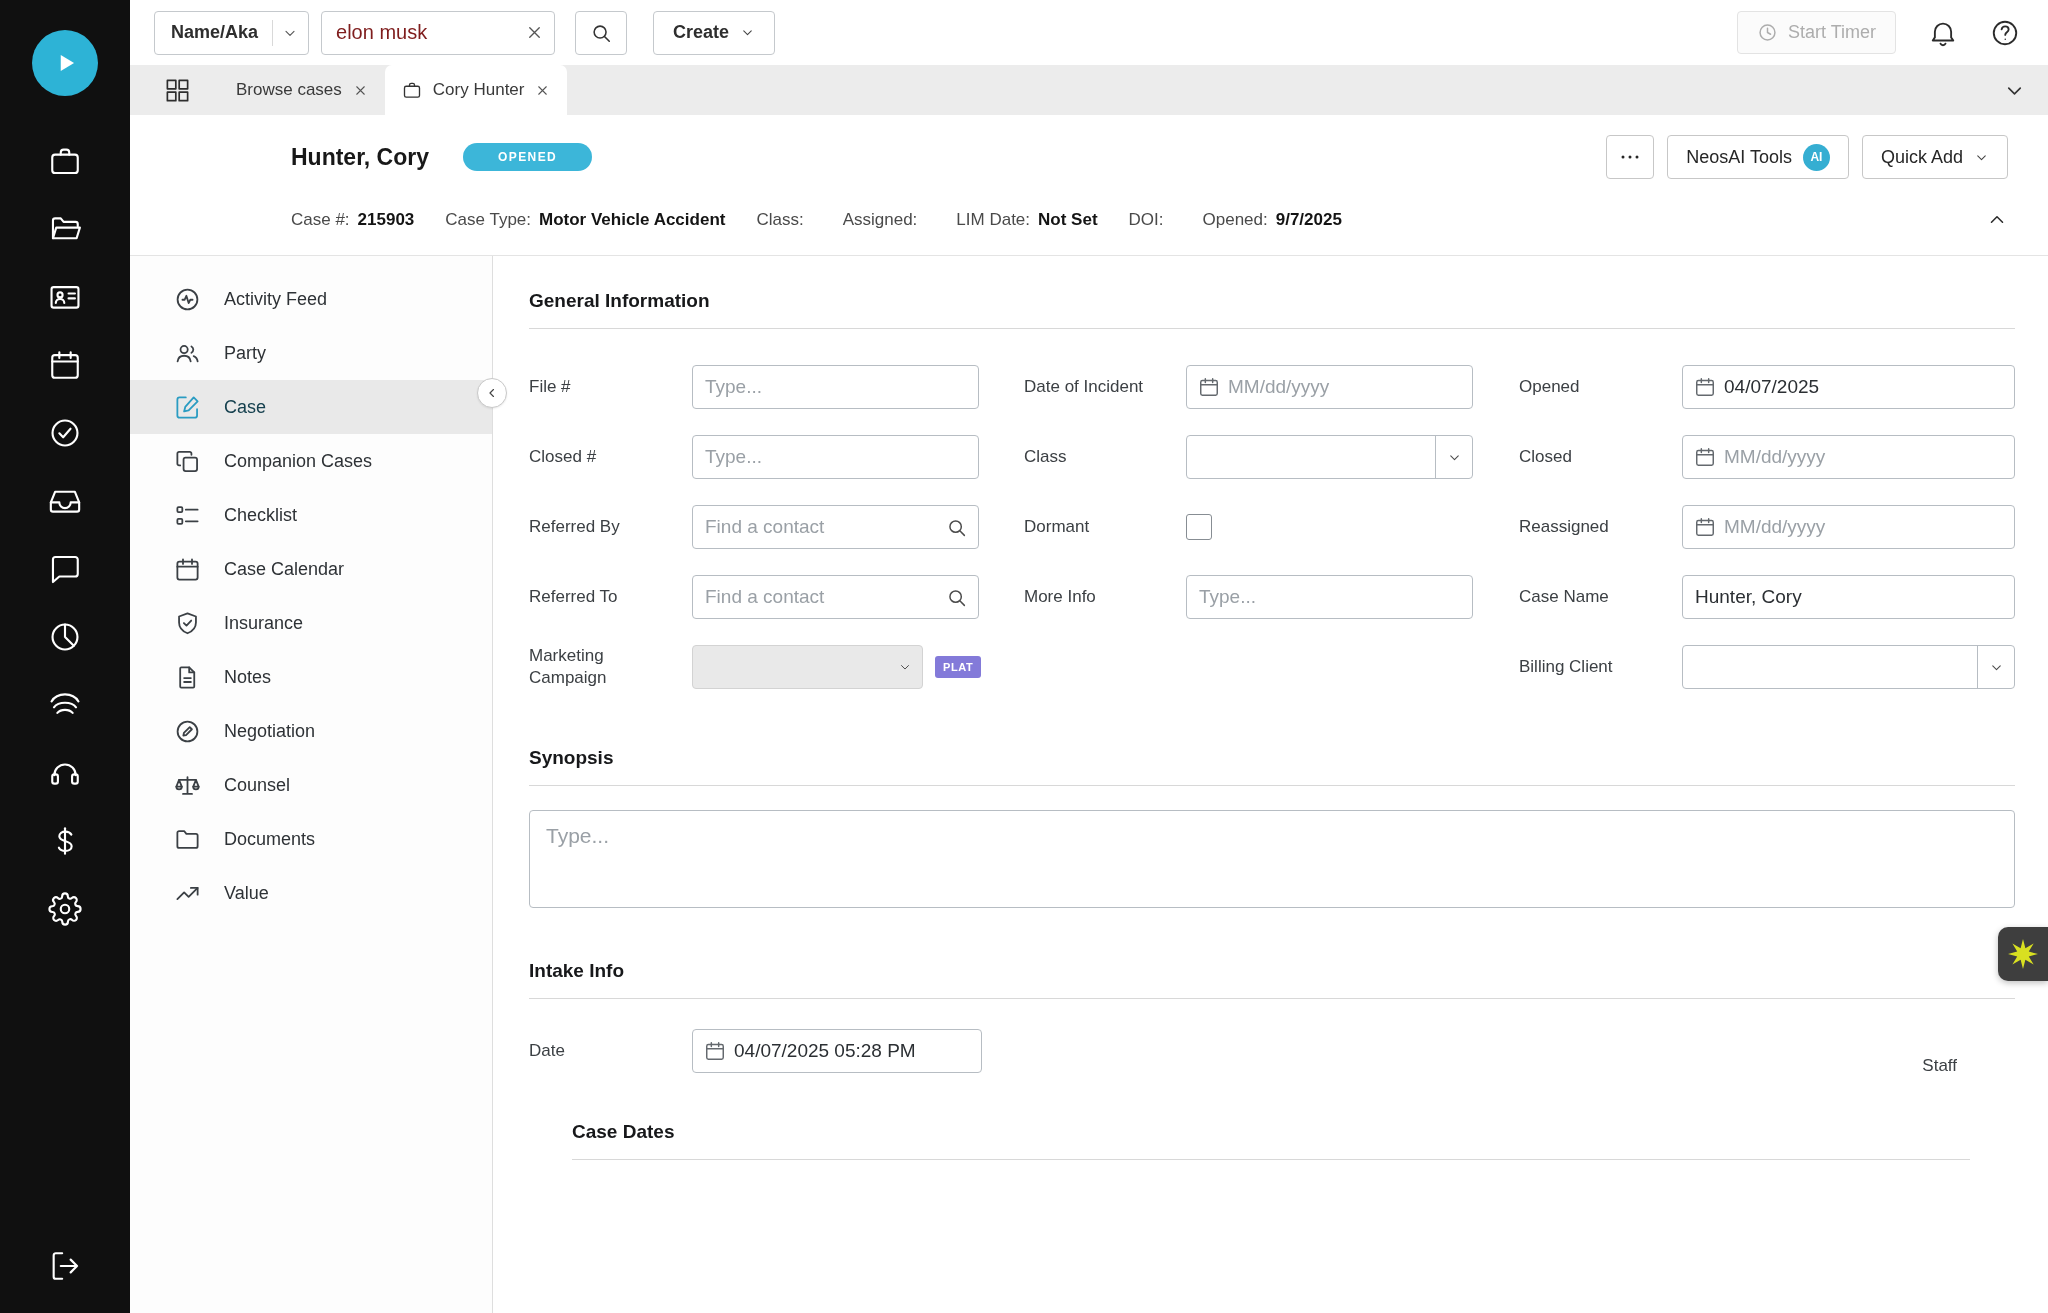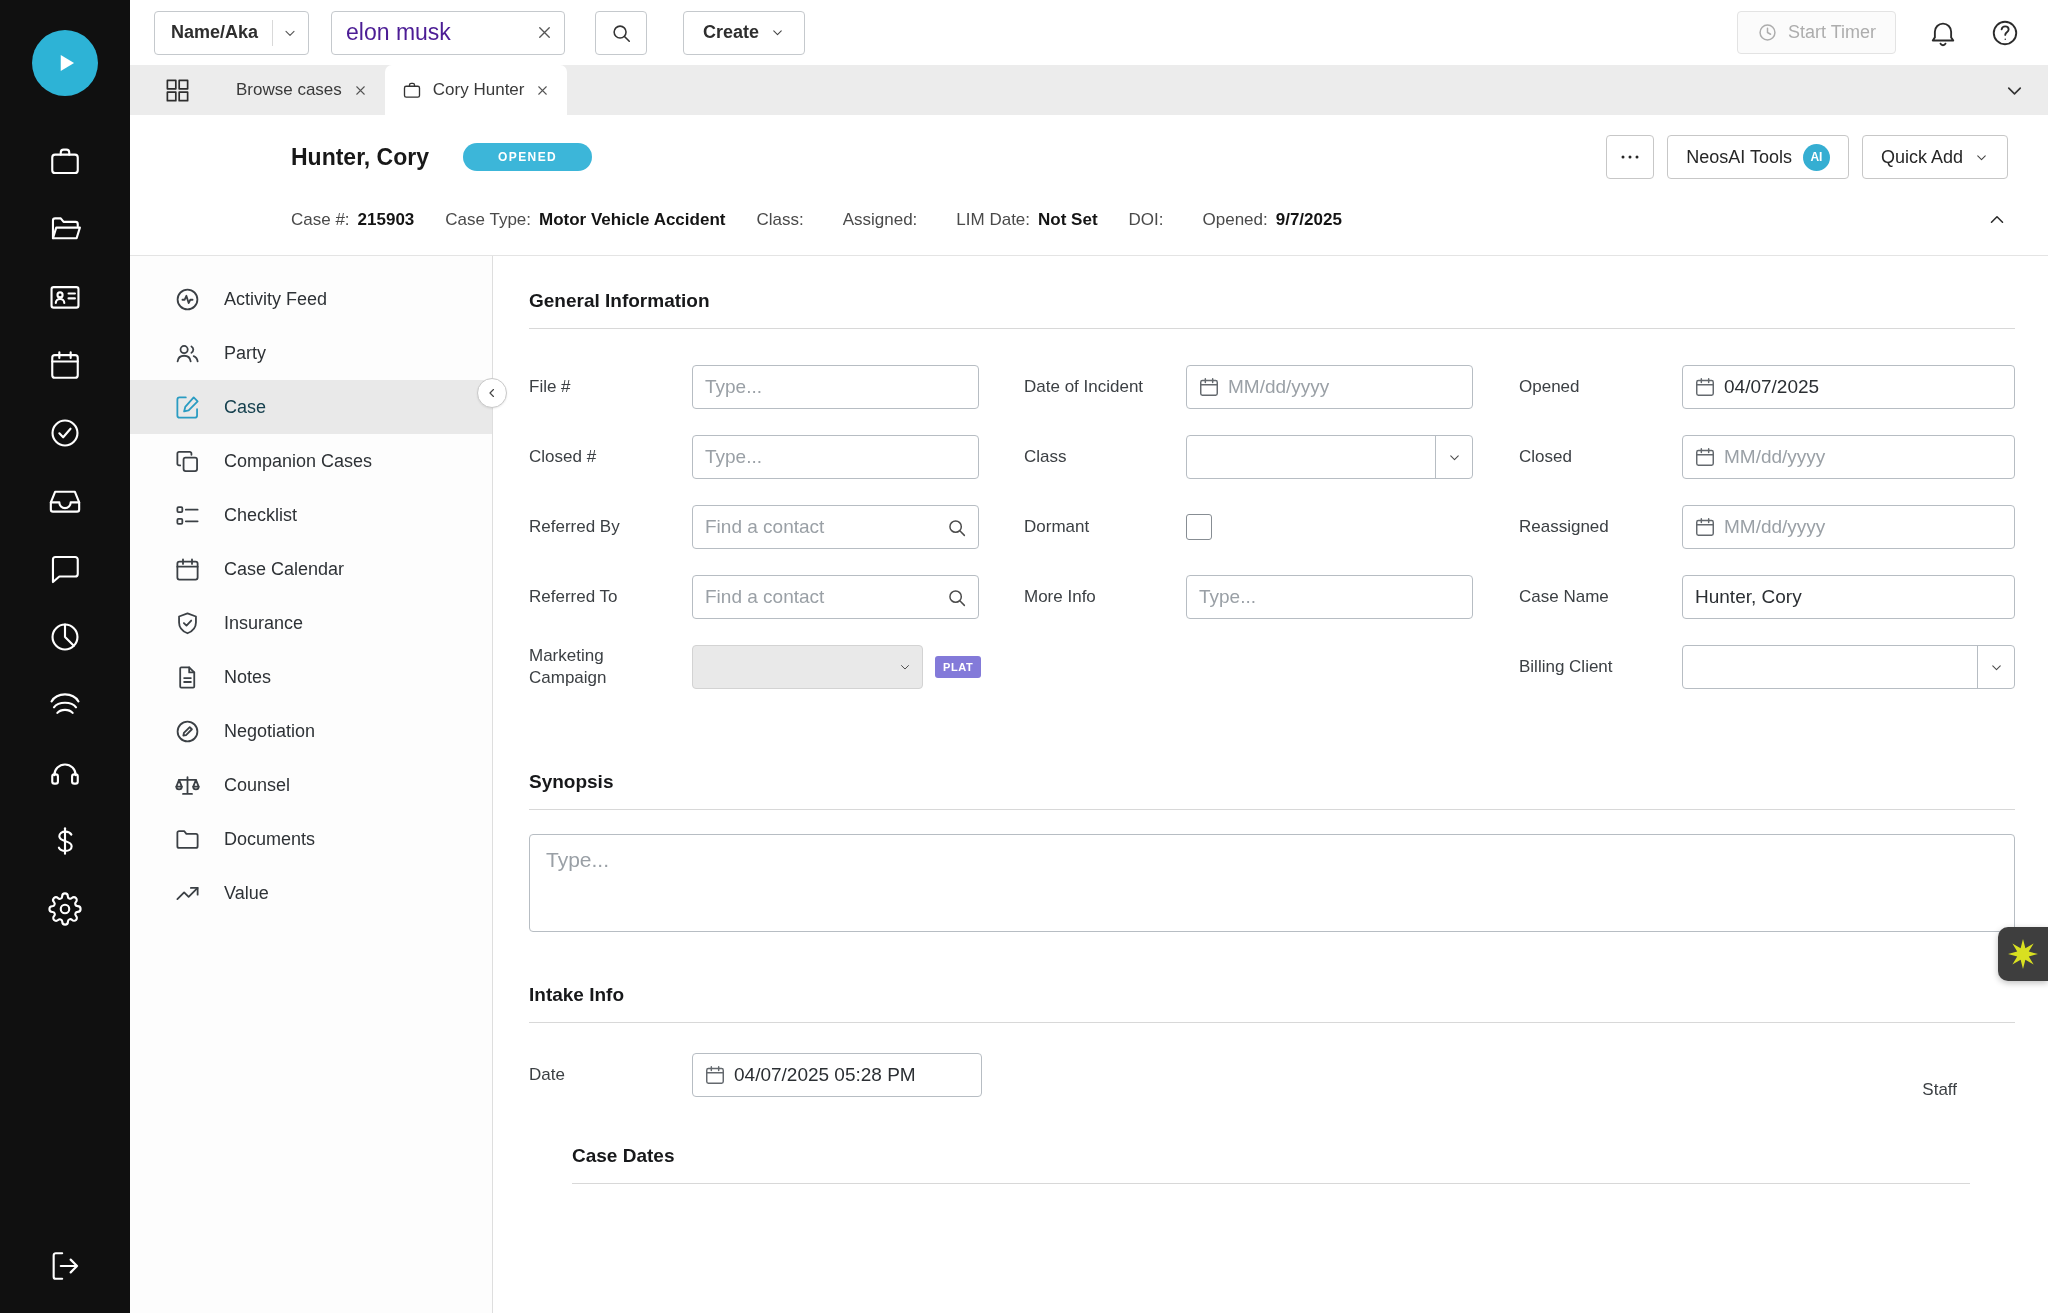--- a/index.html
+++ b/index.html
@@ -15,26 +15,26 @@
   .rail { width:130px; flex-shrink:0; background:#101010; display:flex; flex-direction:column; align-items:center; padding:30px 0 30px; }
   .rail .logo { width:66px; height:66px; border-radius:50%; background:#2db3d6; display:flex; align-items:center; justify-content:center; margin-bottom:48px; cursor:pointer; }
   .rail .logo svg { width:34px; height:34px; color:#fff; }
   .rail-nav { display:flex; flex-direction:column; gap:34px; align-items:center; }
   .rail-btn { color:#fff; cursor:pointer; }
   .rail-btn svg { width:34px; height:34px; stroke-width:1.5; }
   .rail-logout { margin-top:auto; }
 
   
   .main-col { flex:1; display:flex; flex-direction:column; min-width:0; }
-  .topbar { height:65px; background:#fff; display:flex; align-items:center; padding:0 28px 0 24px; flex-shrink:0;gap:10px; }
+  .topbar { height:65px; background:#fff; display:flex; align-items:center; padding:0 28px 0 24px; flex-shrink:0; }
   .search-cat { height:44px; border:1px solid #c5c9cd; border-radius:4px; display:flex; align-items:center; padding:0 10px 0 16px; font-size:18px; font-weight:700; color:#2e2e2e; cursor:pointer; background:#fff; }
   .search-cat .vline { width:1px; height:26px; background:#d9d9d9; margin:0 9px 0 14px; }
   .search-cat svg { width:16px; height:16px; color:#555; }
   .search-box { width:234px; height:44px; border:1px solid #c5c9cd; border-radius:4px; margin-left:12px; display:flex; align-items:center; padding:0 10px 0 14px; background:#fff; }
-  .search-box input { border:none; outline:none; flex:1; min-width:0; font-size:23px; color:#4c1d95; font-family:inherit; background:transparent; }
+  .search-box input { border:none; outline:none; flex:1; min-width:0; font-size:20px; color:#7f1d1d; font-family:inherit; background:transparent; }
   .search-box .clear { color:#555; cursor:pointer; }
   .search-box .clear svg { width:19px; height:19px; }
   .search-btn { width:52px; height:44px; border:1px solid #c5c9cd; border-radius:4px; margin-left:20px; background:#fff; display:flex; align-items:center; justify-content:center; color:#333; cursor:pointer; }
   .search-btn svg { width:22px; height:22px; }
   .create-btn { height:44px; border:1px solid #c5c9cd; border-radius:4px; margin-left:26px; padding:0 19px; display:flex; align-items:center; gap:11px; font-size:18px; font-weight:700; color:#2e2e2e; background:#fff; cursor:pointer; }
   .create-btn svg { width:15px; height:15px; color:#444; }
   .topbar-right { margin-left:auto; display:flex; align-items:center; gap:32px; }
   .start-timer { height:43px; border:1px solid #e3e3e3; border-radius:4px; background:#fbfbfb; color:#adadad; font-size:18px; display:flex; align-items:center; gap:10px; padding:0 19px; cursor:default; }
   .start-timer svg { width:21px; height:21px; }
   .icon-btn { color:#2b2b2b; cursor:pointer; }
@@ -107,21 +107,21 @@
   .iwrap .dd svg { width:15px; height:15px; }
   .iwrap .xbtn { color:#3e3e3e; margin-right:11px; flex-shrink:0; cursor:pointer; }
   .iwrap .xbtn svg { width:18px; height:18px; }
   .iwrap.filled { background:#e9e9e9; border-color:#d3d3d3; width:231px; flex:none; }
   .iwrap.filled .ddplain { width:34px; display:flex; align-items:center; justify-content:center; color:#4c4c4c; cursor:pointer; }
   .iwrap.filled .ddplain svg { width:14px; height:14px; }
   .plat-badge { margin-left:12px; background:#837ad9; color:#fff; font-size:11px; font-weight:700; letter-spacing:.6px; padding:5px 8px; border-radius:3px; flex-shrink:0; }
   .checkbox { width:26px; height:26px; border:1.6px solid #878d93; border-radius:3px; background:#fff; cursor:pointer; }
 
   
-  .section { margin-top:56px; }
+  .section { margin-top:32px; }
   .section.tight { margin-top:48px; }
   textarea.synopsis { width:100%; height:98px; border:1px solid #b7bdc3; border-radius:4px; margin-top:24px; font-size:21px; font-family:inherit; color:#2b2f33; padding:13px 16px; resize:none; outline:none; }
   .intake-row { display:flex; align-items:flex-start; margin-top:30px; }
   .intake-date { display:flex; align-items:center; }
   .intake-date .flabel { width:163px; }
   .intake-date .iwrap { width:290px; }
   .intake-staff { margin-left:auto; display:flex; align-items:center; margin-top:26px; }
   .intake-staff .flabel { padding-right:0; margin-right:58px; }
   .intake-staff .iwrap { width:576px; height:46px; }
   .intake-staff input { font-size:20px; }

